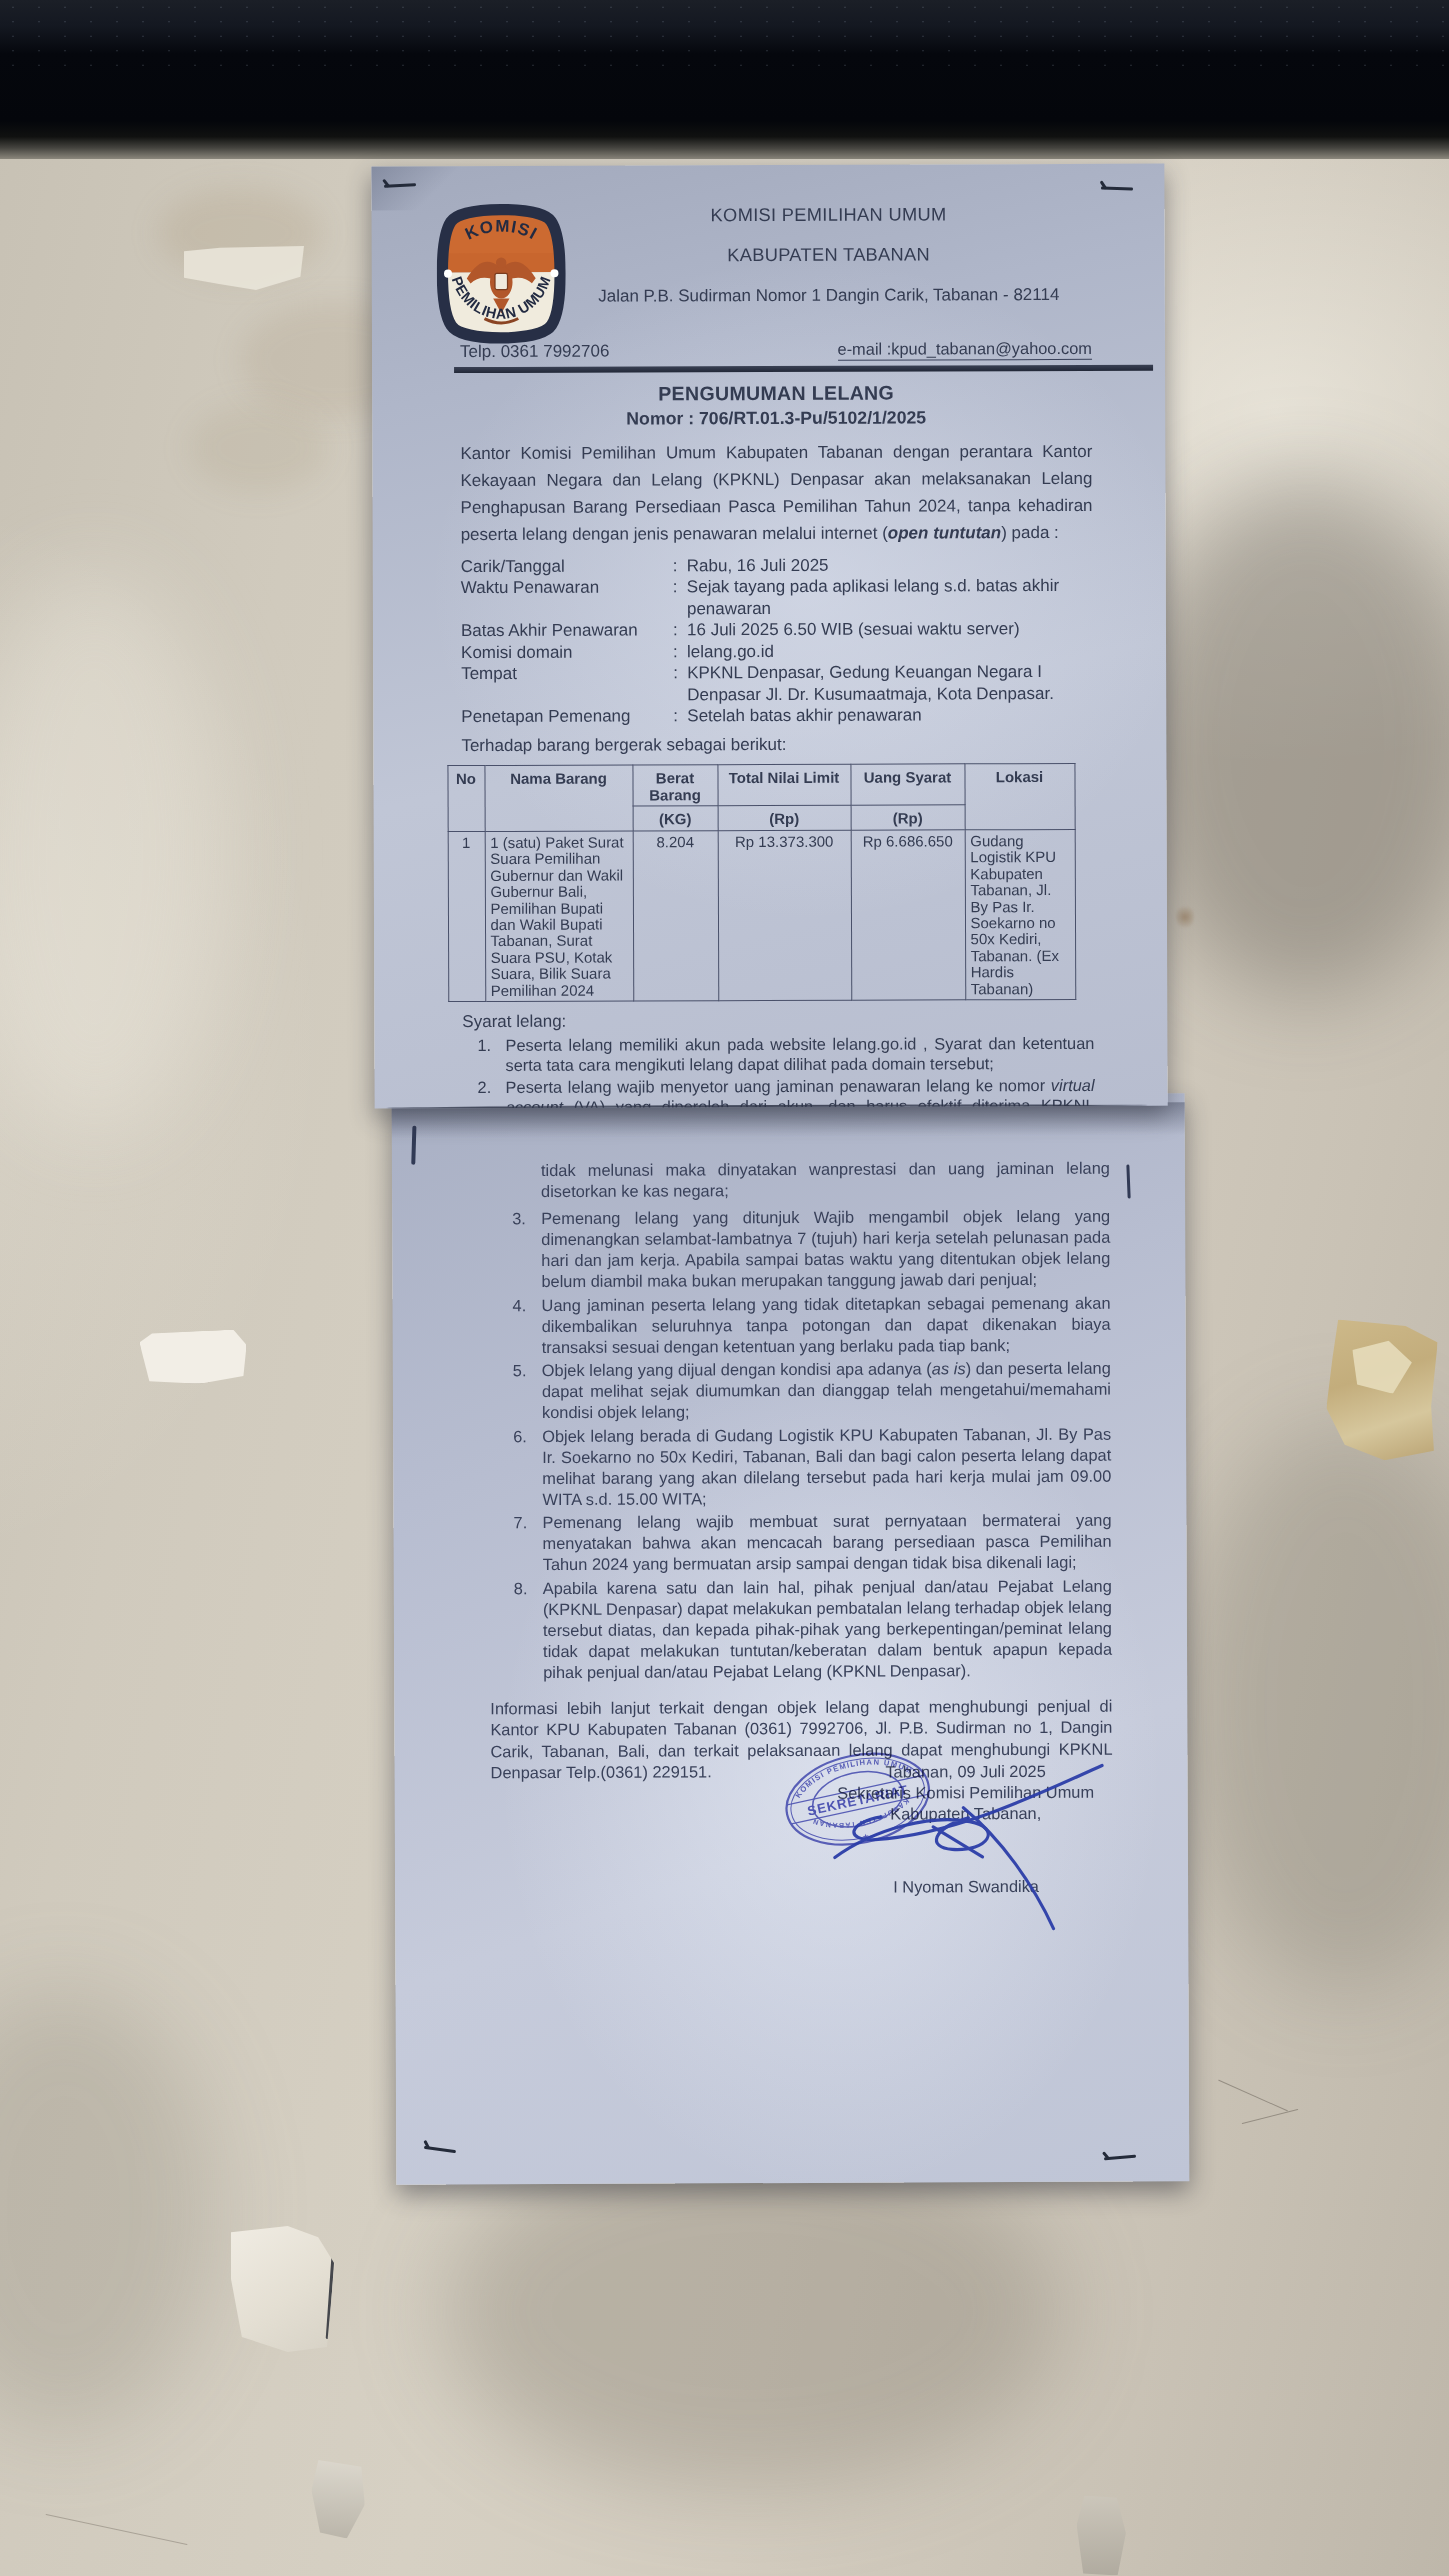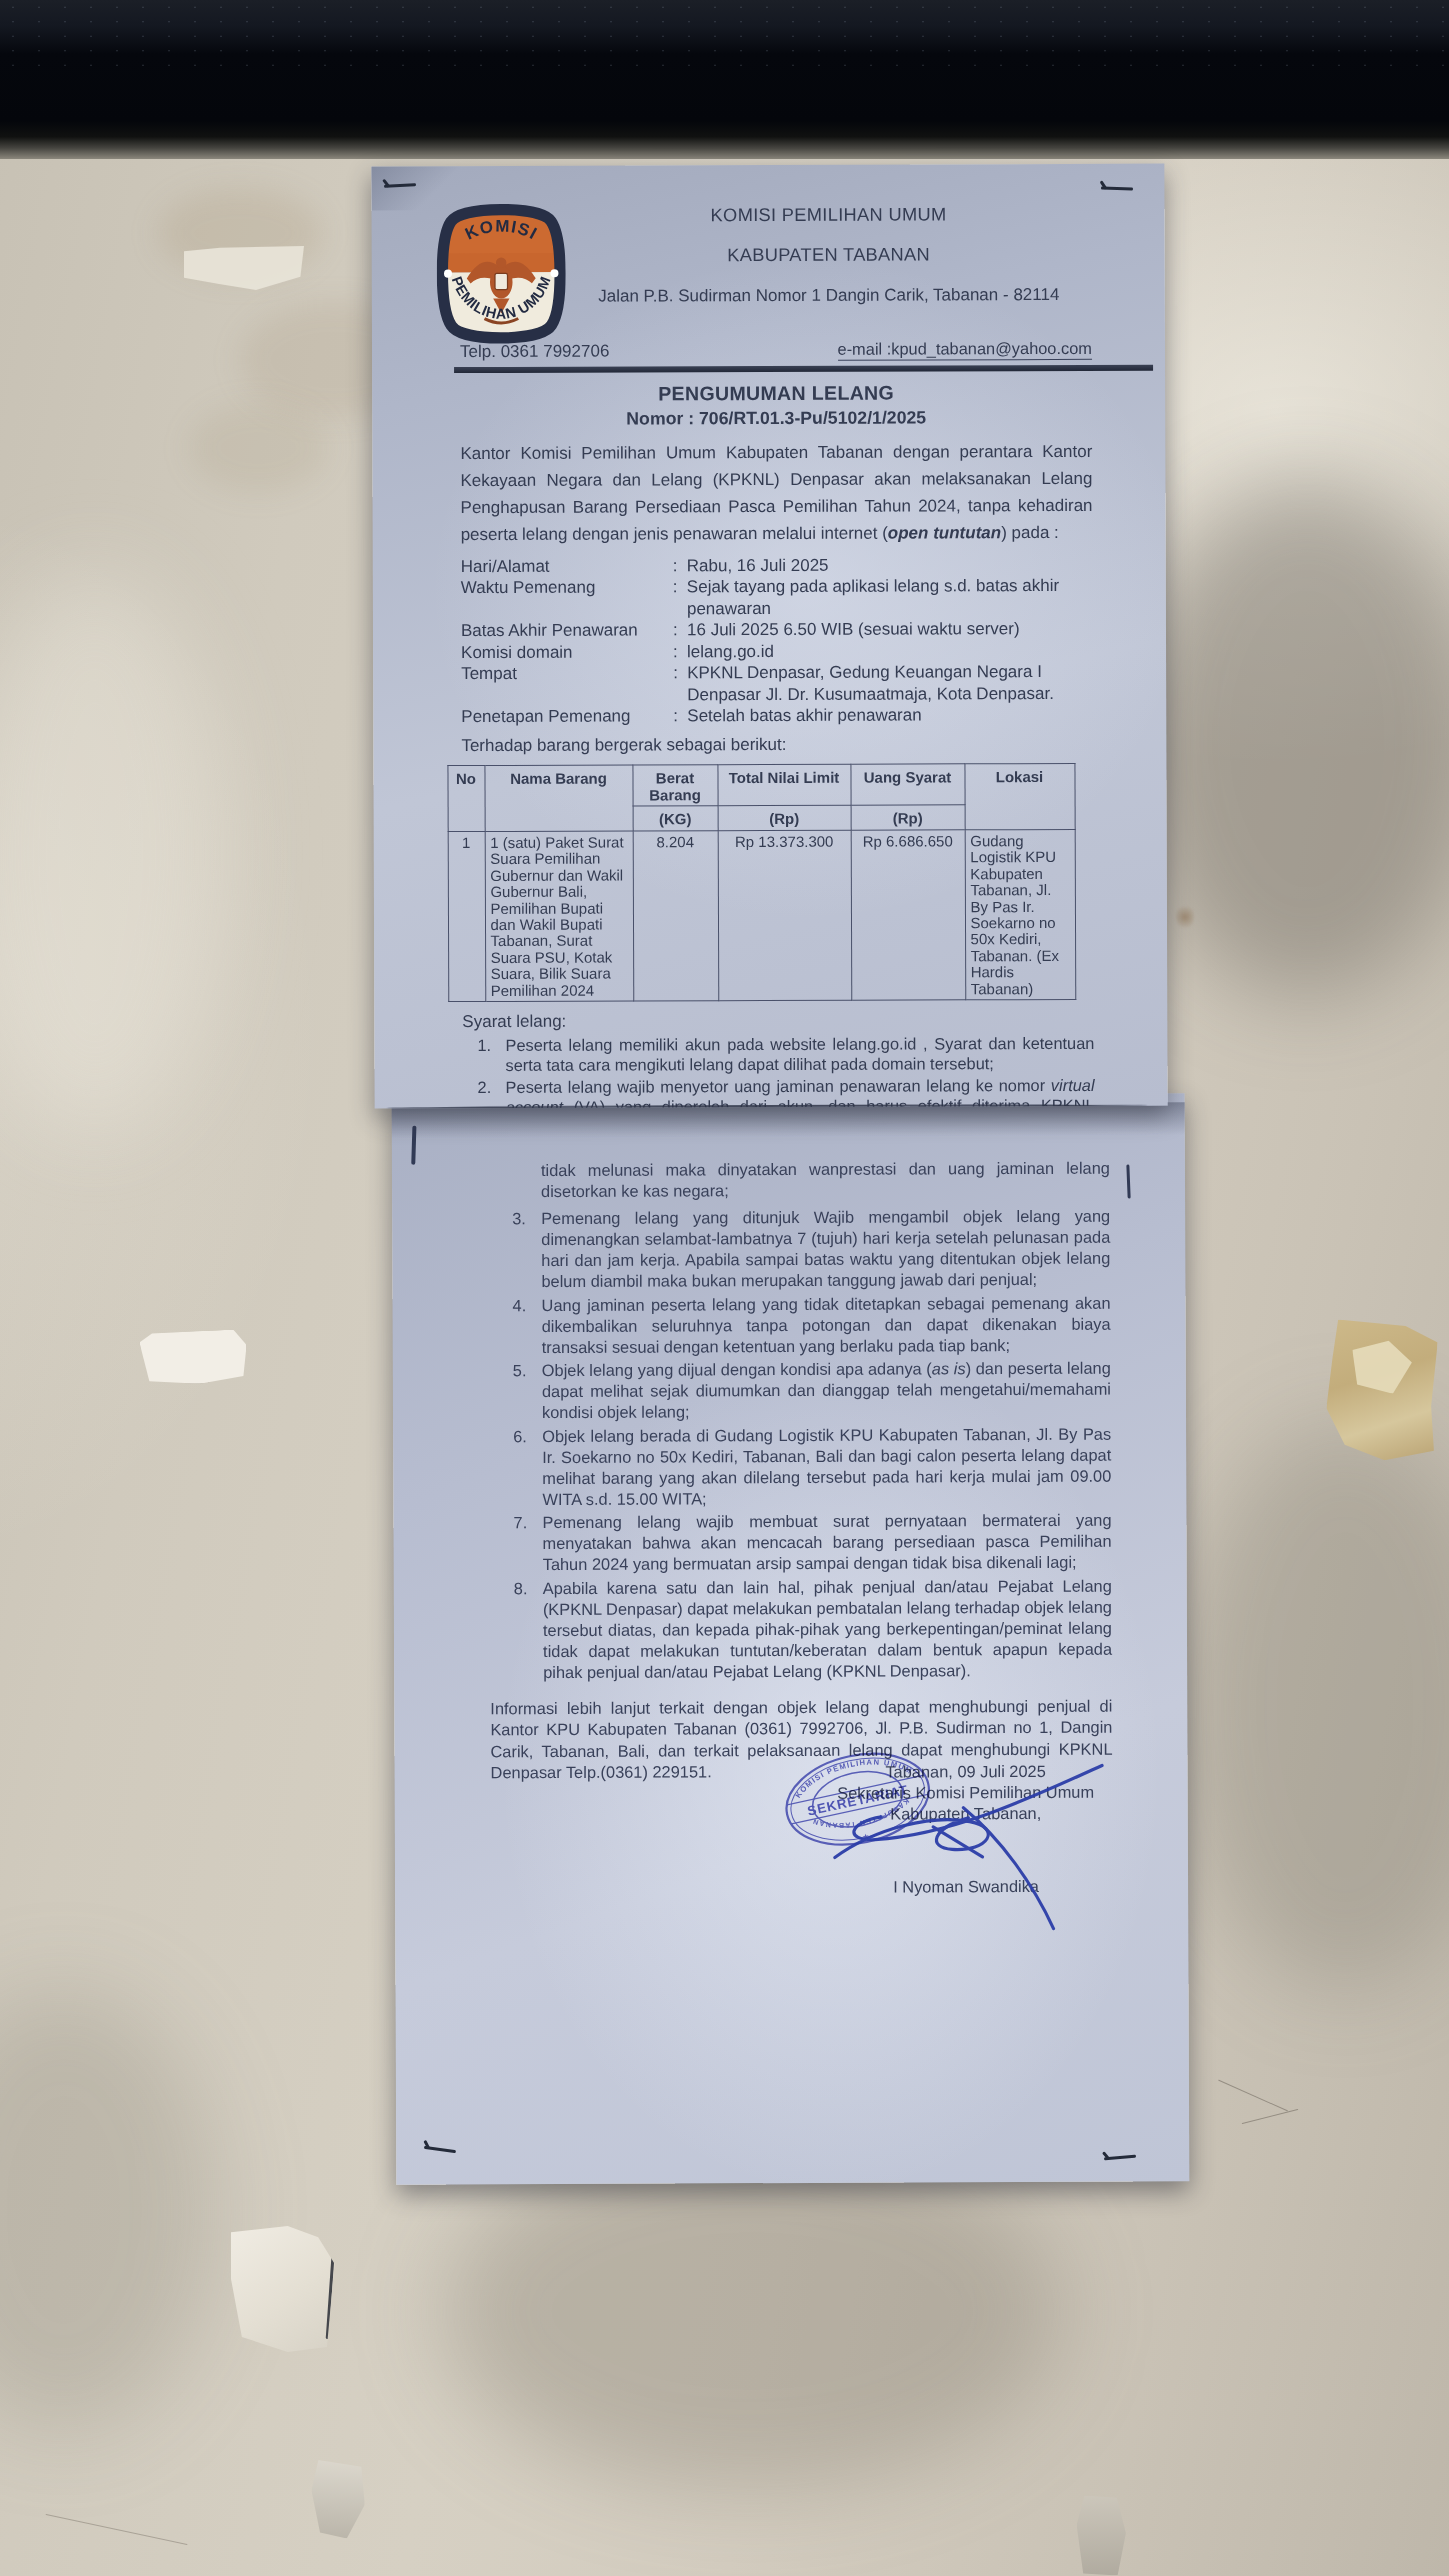--- a/index.html
+++ b/index.html
@@ -290,26 +290,26 @@
       </div>
       <div class="rule"></div>
 
       <div class="title1">PENGUMUMAN LELANG</div>
       <div class="title2">Nomor : 706/RT.01.3-Pu/5102/1/2025</div>
 
       <div class="intro">Kantor Komisi Pemilihan Umum Kabupaten Tabanan dengan perantara Kantor Kekayaan Negara dan Lelang (KPKNL) Denpasar akan melaksanakan Lelang Penghapusan Barang Persediaan Pasca Pemilihan Tahun 2024, tanpa kehadiran peserta lelang dengan jenis penawaran melalui internet (<b><i>open tuntutan</i></b>) pada :</div>
 
       <div class="details">
         <div class="drow">
-          <span class="dlabel">Hari/Alamat</span>
+          <span class="dlabel">Carik/Tanggal</span>
             <span class="dcolon">:</span>
             <span class="dvalue">Rabu, 16 Juli 2025</span>
         </div>
         <div class="drow">
-          <span class="dlabel">Waktu Pemenang</span>
+          <span class="dlabel">Waktu Penawaran</span>
             <span class="dcolon">:</span>
             <span class="dvalue">Sejak tayang pada aplikasi lelang s.d. batas akhir penawaran</span>
         </div>
         <div class="drow">
           <span class="dlabel">Batas Akhir Penawaran</span>
             <span class="dcolon">:</span>
             <span class="dvalue">16 Juli 2025 6.50 WIB (sesuai waktu server)</span>
         </div>
         <div class="drow">
           <span class="dlabel">Komisi domain</span>

